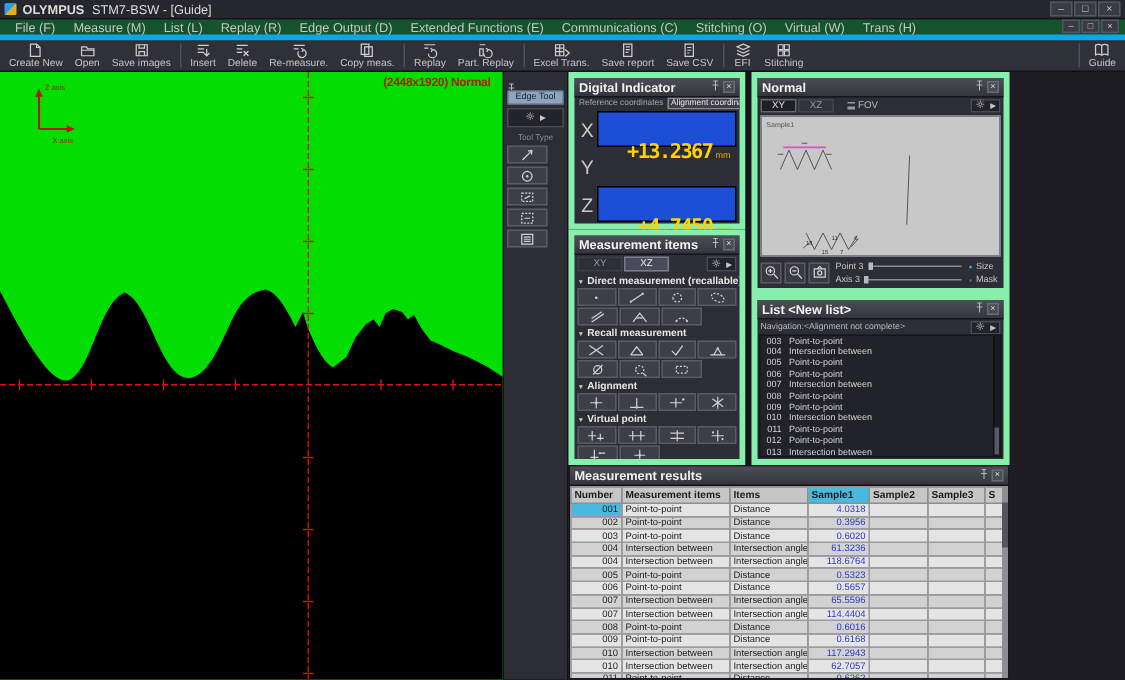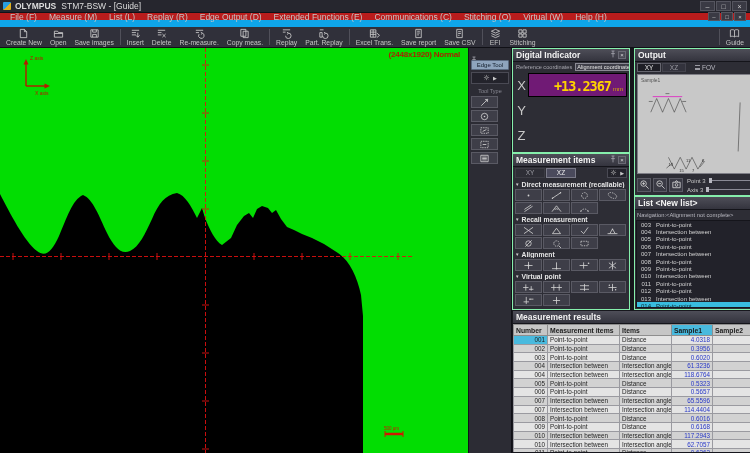--- a/index.html
+++ b/index.html
@@ -6,63 +6,63 @@
   html,body{width:750px;height:453px;overflow:hidden}
   body{background:#1c1c22;font-family:"Liberation Sans",sans-serif;position:relative;color:#ccc}
   
   .titlebar{height:13px;background:#26262e;display:flex;align-items:center;padding:0 3px;gap:4px;border-bottom:1px solid #121218}
   .app-icon{width:8px;height:8px;background:linear-gradient(135deg,#2a9fe0 50%,#e0b020 50%);border-radius:1px;flex:none}
   .tb-title{font-size:8.5px;color:#dcdcdc;white-space:nowrap}
   .tb-title b{margin-right:5px}
   .win-btns{margin-left:auto;display:flex;gap:1px}
   .win-btn{width:15px;height:10px;background:#3a3a44;color:#ccc;font-size:7px;line-height:9px;text-align:center;border:1px solid #55555f}
   
-  .menubar{height:14px;background:#b91c1c;display:flex;align-items:center;font-size:8.5px;color:#c6c6c6;padding:0 4px;border-bottom:7px solid #0ea5e9}
+  .menubar{height:14px;background:#14532d;display:flex;font-size:8.5px;color:#c6c6c6;padding:0 4px;border-bottom:4px solid #0ea5e9}
   .menu-item{padding:0 6px;white-space:nowrap}
   .mdi-btns{margin-left:auto;display:flex;gap:1px}
   .mdi-btn{width:12px;height:9px;background:#3a3a44;border:1px solid #55555f;font-size:6px;line-height:8px;text-align:center;color:#ccc}
   
   .toolbar{height:21px;background:#30303a;display:flex;align-items:stretch;padding:0 2px;border-bottom:1px solid #101016}
   .tb-btn{display:flex;flex-direction:column;align-items:center;justify-content:center;padding:0 4px;color:#c4c4c4;font-size:6.8px;line-height:7px;white-space:nowrap}
   .tb-ic{height:11px;display:flex;align-items:center;color:#cfcfcf}
   .tb-sep{width:1px;background:#50505a;margin:2px 2px}
   .tb-spacer{flex:1}
   
   .content{display:flex;height:405px}
   
-  .viewport{width:468px;position:relative;background:#02dd02;overflow:hidden;flex:none}
+  .viewport{width:335px;position:relative;background:#02dd02;overflow:hidden;flex:none}
   .viewport svg{position:absolute;left:0;top:0}
   .overlay-res{position:absolute;top:2px;right:8px;color:#a82300;font-size:8px;font-weight:bold;letter-spacing:-0.2px}
   
   .edge-panel{width:43px;flex:none;background:#2c2c34;border-left:1px solid #101016;padding:2px 2px;display:flex;flex-direction:column;gap:2px}
   .ep-pinrow{height:8px;color:#9a9aa4;display:flex}
   .ep-tab{background:#8ea4bd;color:#15202e;font-size:6px;text-align:center;padding:1px 0;border:1px solid #5a6a80;border-radius:1px}
   .gearbox{background:#23232b;border:1px solid #4a4a54;display:flex;align-items:center;justify-content:center;gap:3px;padding:1px 2px;color:#c8c8c8;font-size:5.5px}
   .gb-play{font-size:5px;color:#c8c8c8}
   .ep-type{font-size:5.5px;color:#8a8a94;text-align:center;margin-top:2px;white-space:nowrap;overflow:hidden}
   .ep-grid{display:flex;flex-wrap:wrap;gap:2px}
   .et-cell{width:16px;height:15px}
   
   .rightpane{width:295px;flex:none;display:flex;flex-direction:column;background:#1e1e24;border-left:1px solid #101016}
   .toprow{display:flex;height:262px}
   .colA{width:118px;flex:none;display:flex;flex-direction:column}
   .vdiv{width:4px;background:#15151b;flex:none}
   .colB{flex:1;display:flex;flex-direction:column;min-width:0}
-  .panel{display:flex;flex-direction:column;background:#2d2d35;border:1px solid #86efac}
+  .panel{display:flex;flex-direction:column;background:#2d2d35;border:4px solid #86efac}
   .panel-hdr{height:13px;flex:none;background:linear-gradient(#4e4e58,#34343e);display:flex;align-items:center;padding:0 3px;color:#f2f2f2;font-weight:bold;font-size:8.5px;border-bottom:1px solid #14141a;white-space:nowrap;overflow:hidden}
   .hdr-icons{margin-left:auto;display:flex;gap:2px;align-items:center}
   .hdr-close{width:8px;height:8px;background:#4a4a54;border:1px solid #6a6a74;color:#ddd;font-size:6px;line-height:6px;text-align:center;font-weight:normal}
   
   .di-panel{height:105px;flex:none}
   .di-tabs{display:flex;gap:2px;padding:1px 2px;font-size:5.6px;color:#a6a6ae;height:10px;align-items:center;white-space:nowrap;overflow:hidden}
   .di-tab{padding:0 1px}
   .di-tab.sel{border:1px solid #8a8a94;background:#3e3e48;color:#e8e8e8}
   .lcd-row{display:flex;align-items:center;margin:1px 2px;height:24px}
   .lcd-label{width:13px;color:#c8c8c8;font-size:13px;text-align:center;flex:none}
-  .lcd{flex:1;background:#701a75;height:24px;display:flex;align-items:baseline;justify-content:flex-end;padding:4px 3px 0 3px;border:1px solid #000;min-width:0}
+  .lcd{flex:1;background:#1d4ed8;height:24px;display:flex;align-items:baseline;justify-content:flex-end;padding:18px 3px 0 3px;border:1px solid #000;min-width:0}
   .lcd-val{color:#ffd200;font-size:13.5px;font-weight:bold;font-family:"DejaVu Sans Mono",monospace;letter-spacing:-1px}
   .lcd-unit{color:#d8b200;font-size:6px;margin-left:2px}
   
   .mi-panel{flex:1;min-height:0;overflow:hidden}
   .mi-tabs{display:flex;align-items:center;height:12px;padding:0 2px;gap:1px;flex:none}
   .mi-tab{width:30px;text-align:center;font-size:6.5px;color:#9a9aa2;background:#2e2e36;border:1px solid #3c3c44;height:10px;line-height:8px}
   .mi-tab.sel{background:#4a4a5c;color:#eee;border-color:#7a7a88}
   .mi-tabs .gearbox{margin-left:auto;height:10px}
   .sec-hdr{display:flex;align-items:center;gap:2px;font-size:6.8px;font-weight:bold;color:#e6e6e6;height:8px;padding:0 2px;margin-top:1px;white-space:nowrap;overflow:hidden}
   .tri{font-size:4.5px;color:#cfcfcf}
@@ -131,21 +131,21 @@
   <span style="display:flex">
       <span class="menu-item">File (F)</span>
       <span class="menu-item">Measure (M)</span>
       <span class="menu-item">List (L)</span>
       <span class="menu-item">Replay (R)</span>
       <span class="menu-item">Edge Output (D)</span>
       <span class="menu-item">Extended Functions (E)</span>
       <span class="menu-item">Communications (C)</span>
       <span class="menu-item">Stitching (O)</span>
       <span class="menu-item">Virtual (W)</span>
-      <span class="menu-item">Help (H)</span>
+      <span class="menu-item">Trans (H)</span>
     </span>
   <span class="mdi-btns">
       <span class="mdi-btn">–</span>
       <span class="mdi-btn">□</span>
       <span class="mdi-btn">×</span>
     </span>
 </div>
 
 <div class="toolbar">
   <span style="display:flex">
@@ -457,20 +457,24 @@
                 <div class="lcd">
                   <span class="lcd-val">+13.2367</span>
                   <span class="lcd-unit">mm</span>
                 </div>
               </div>
               <div class="lcd-row">
                 <span class="lcd-label">Y</span>
               </div>
               <div class="lcd-row">
                 <span class="lcd-label">Z</span>
+                <div class="lcd">
+                  <span class="lcd-val">+4.7450</span>
+                  <span class="lcd-unit">mm</span>
+                </div>
               </div>
             </div>
         </div>
 
         <div class="panel mi-panel">
           <div class="panel-hdr">
               <span>Measurement items</span>
             <span class="hdr-icons">
                 <span class="pin-slot" style="color: rgb(184, 184, 192);"><svg viewBox="0 0 8 10" width="6" height="8">
                     <path d="M2 1h4" fill="none" stroke="currentColor" stroke-width="0.9"></path>
@@ -691,21 +695,21 @@
                 <span>Macro</span>
               </div>
             </div>
         </div>
       </div>
       <div class="vdiv"></div>
       <div class="colB">
 
         <div class="panel graphic-panel">
           <div class="panel-hdr">
-              <span>Output</span>
+              <span>Normal</span>
             <span class="hdr-icons">
                 <span class="pin-slot" style="color: rgb(184, 184, 192);"><svg viewBox="0 0 8 10" width="6" height="8">
                     <path d="M2 1h4" fill="none" stroke="currentColor" stroke-width="0.9"></path>
                     <path d="M4 1v3.5" fill="none" stroke="currentColor" stroke-width="0.9"></path>
                     <path d="M1.5 4.5h5" fill="none" stroke="currentColor" stroke-width="0.9"></path>
                     <path d="M4 4.5V9.5" fill="none" stroke="currentColor" stroke-width="0.9"></path>
                   </svg></span>
                 <span class="hdr-close">×</span>
               </span>
           </div>

